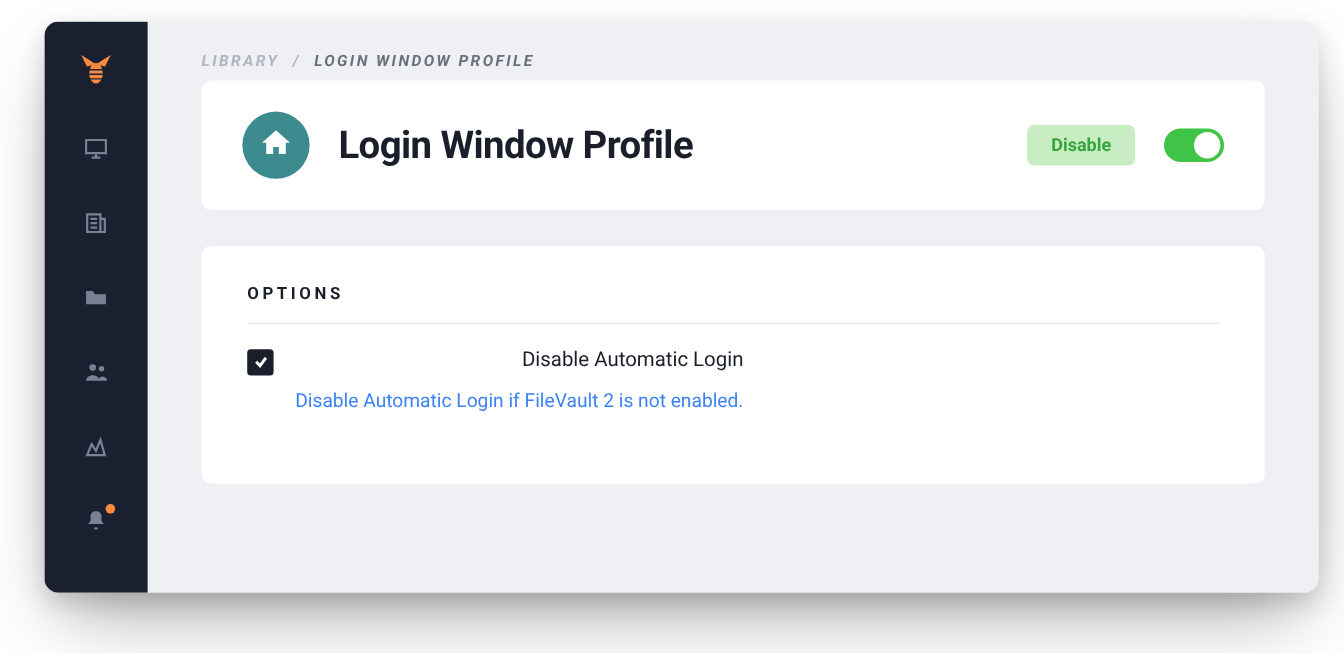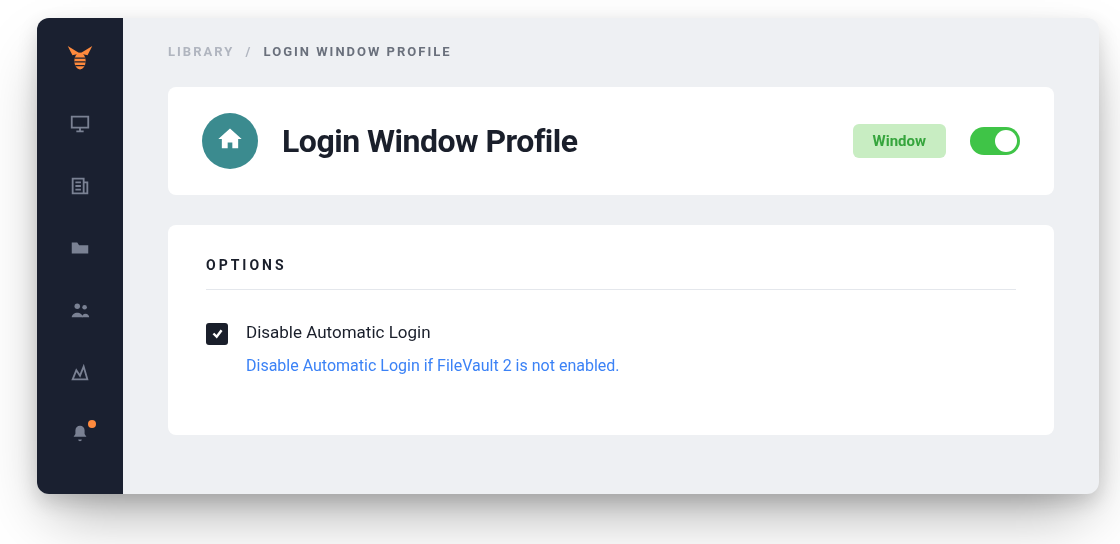--- a/index.html
+++ b/index.html
@@ -71,21 +71,22 @@
       flex: 1;
       padding: 26px 45px 0 45px;
       overflow: hidden;
     }
     .breadcrumb {
       font-size: 13px;
       font-weight: 700;
       letter-spacing: 2px;
       text-transform: uppercase;
       color: #b0b5bf;
-      margin-bottom: 28px;
+      margin-bottom: 8px;
+      font-style: italic;
     }
     .breadcrumb .seg1 {
       color: #b0b5bf;
     }
     .breadcrumb .sep {
       color: #b0b5bf;
       margin: 0 6px;
     }
     .breadcrumb .seg2 {
       color: #6a707c;
@@ -154,26 +155,27 @@
       padding: 32px 38px 60px 38px;
     }
     .section-heading {
       font-size: 14px;
       font-weight: 700;
       letter-spacing: 3px;
       color: #1a1f2b;
       text-transform: uppercase;
       padding-bottom: 16px;
       border-bottom: 1px solid #e4e7ec;
-      margin-bottom: 32px;
+      margin-bottom: 20px;
     }
     .option-row {
       display: flex;
       align-items: flex-start;
       gap: 18px;
+      text-align: right;
     }
     .checkbox {
       width: 22px;
       height: 22px;
       background: #1a1f2b;
       border-radius: 3px;
       display: flex;
       align-items: center;
       justify-content: center;
       cursor: pointer;
@@ -289,21 +291,21 @@
 
     <section class="header-card">
       <div class="header-icon-circle">
         <span>
           <svg viewBox="0 0 24 24">
               <path d="M12 3 L2 12 h3 v8 h5 v-5 h4 v5 h5 v-8 h3 z"></path>
             </svg>
         </span>
       </div>
       <h1 class="header-title">Login Window Profile</h1>
-      <div class="status-badge">Window</div>
+      <div class="status-badge">Disable</div>
       <div class="toggle">
         <div class="toggle-knob"></div>
       </div>
     </section>
 
     <section class="options-card">
       <h2 class="section-heading">OPTIONS</h2>
 
       <div class="option-row">
         <div class="checkbox">

